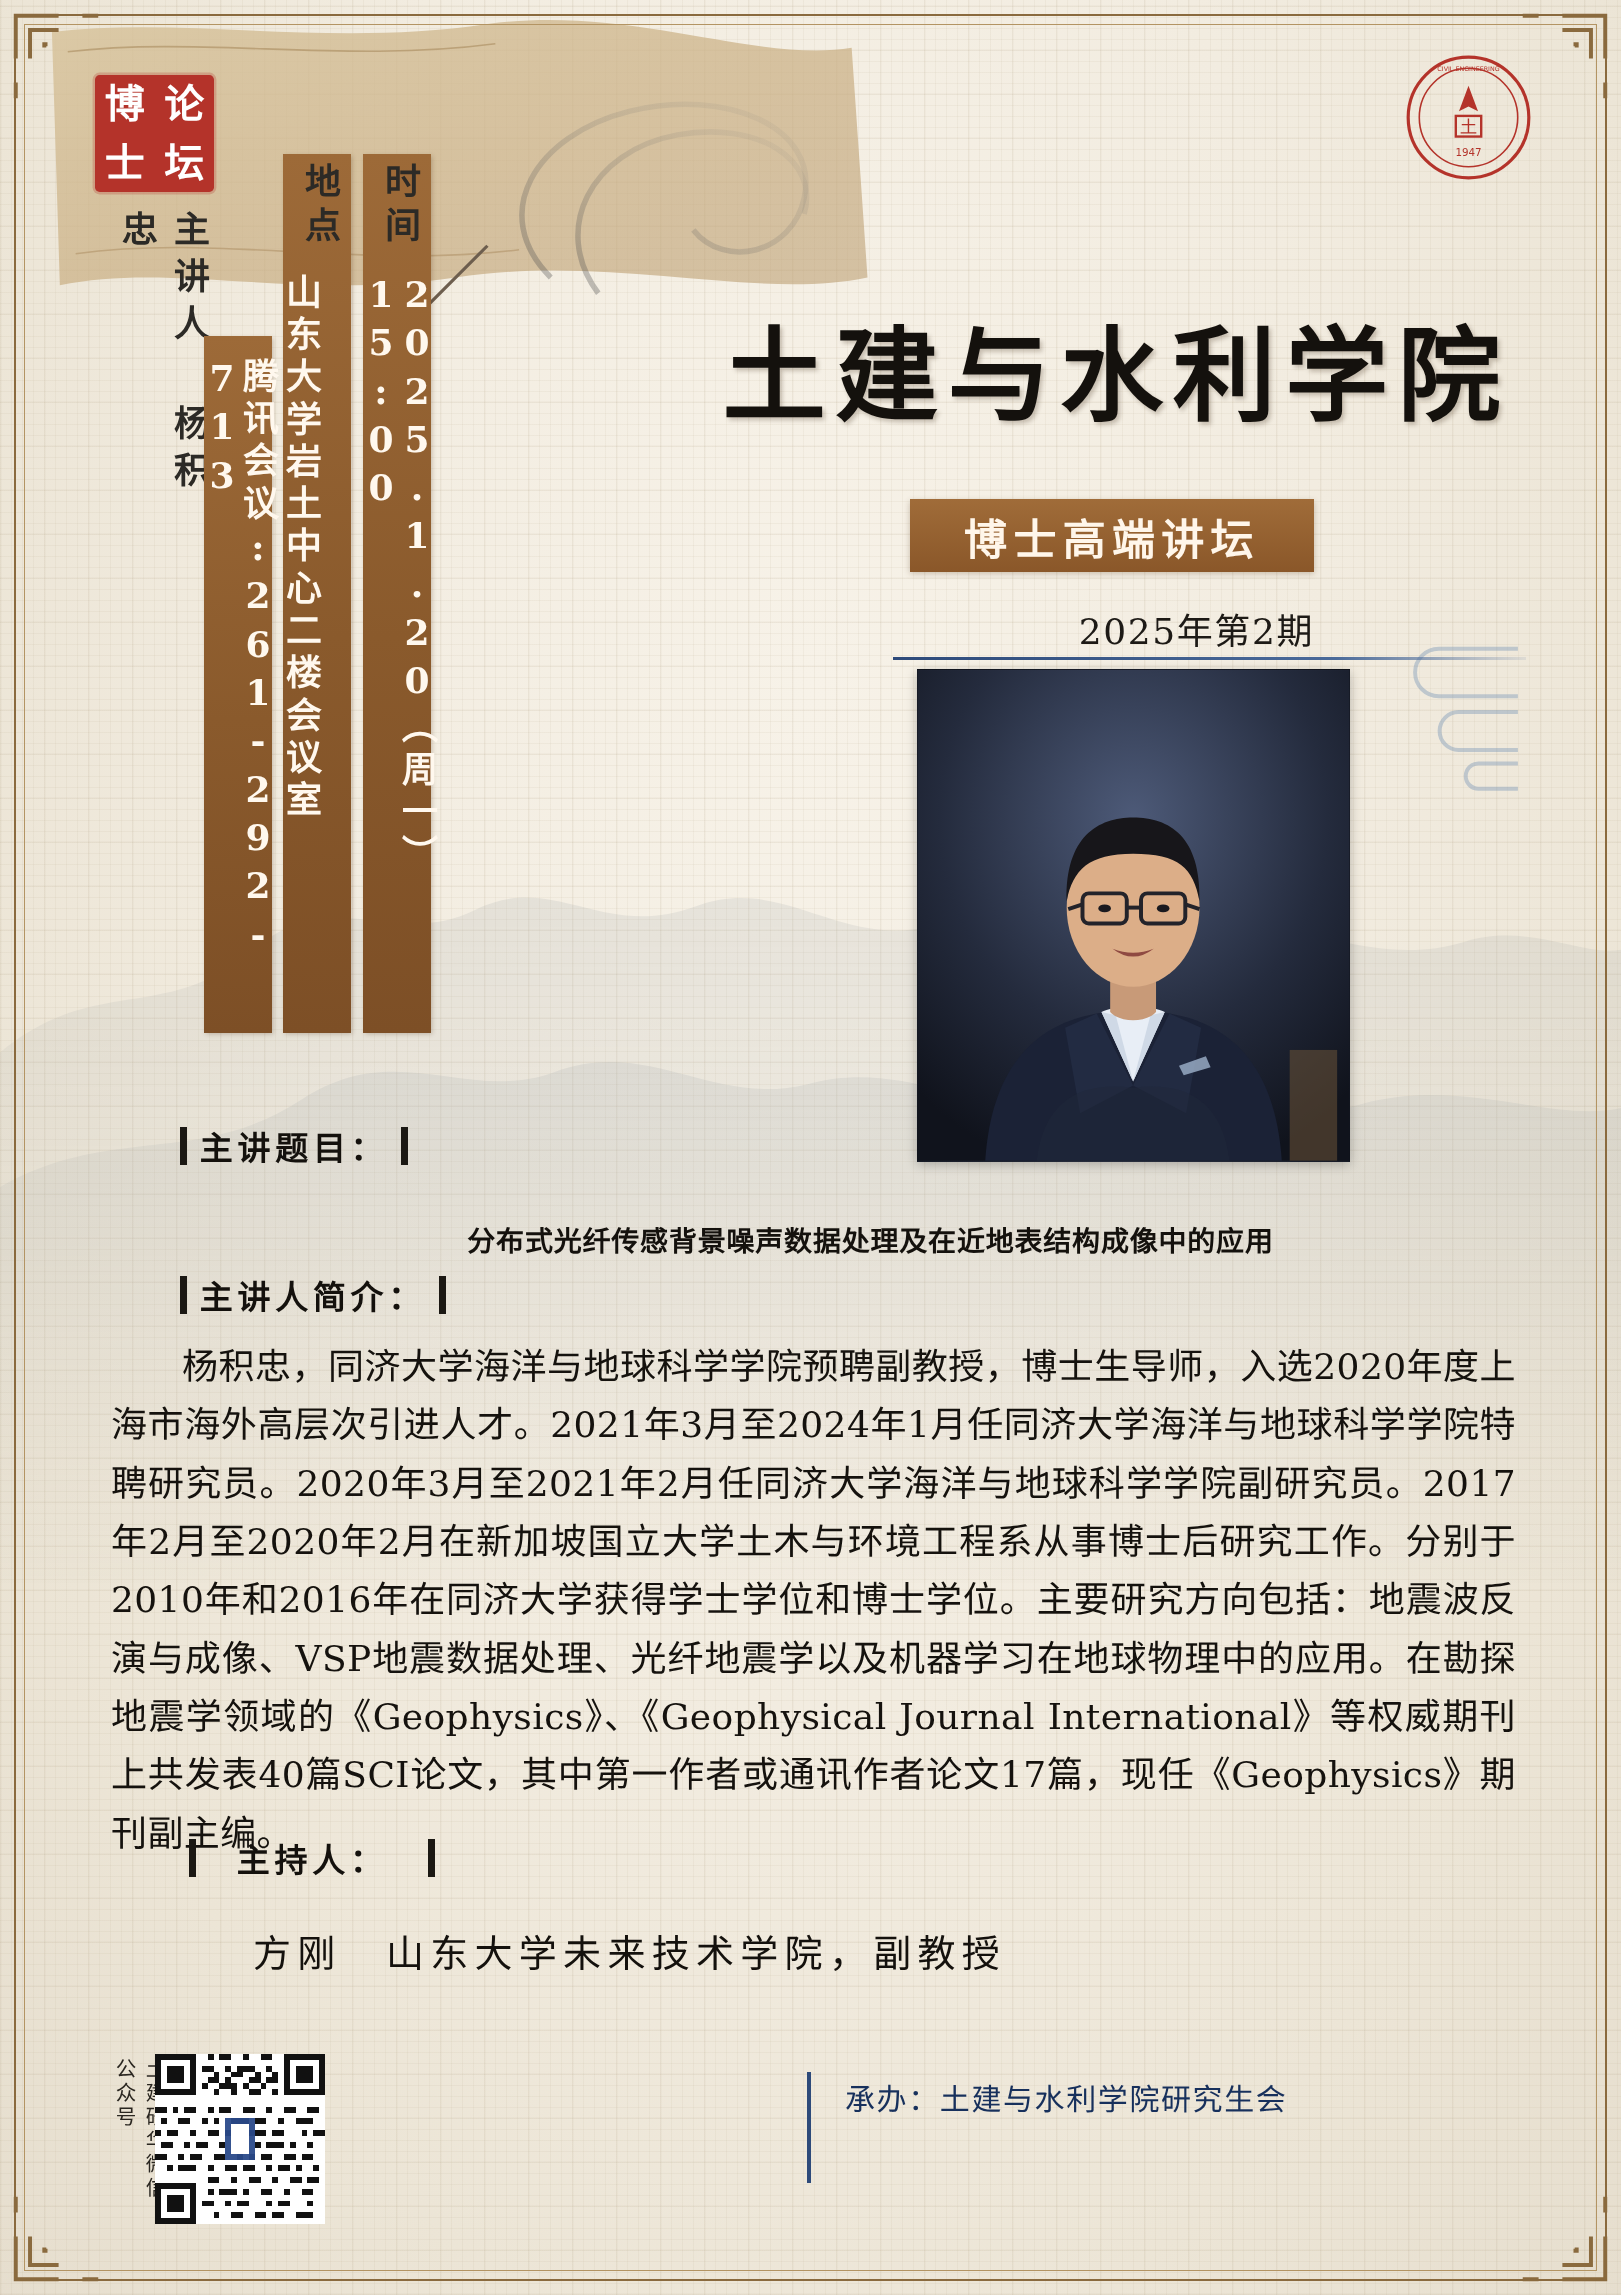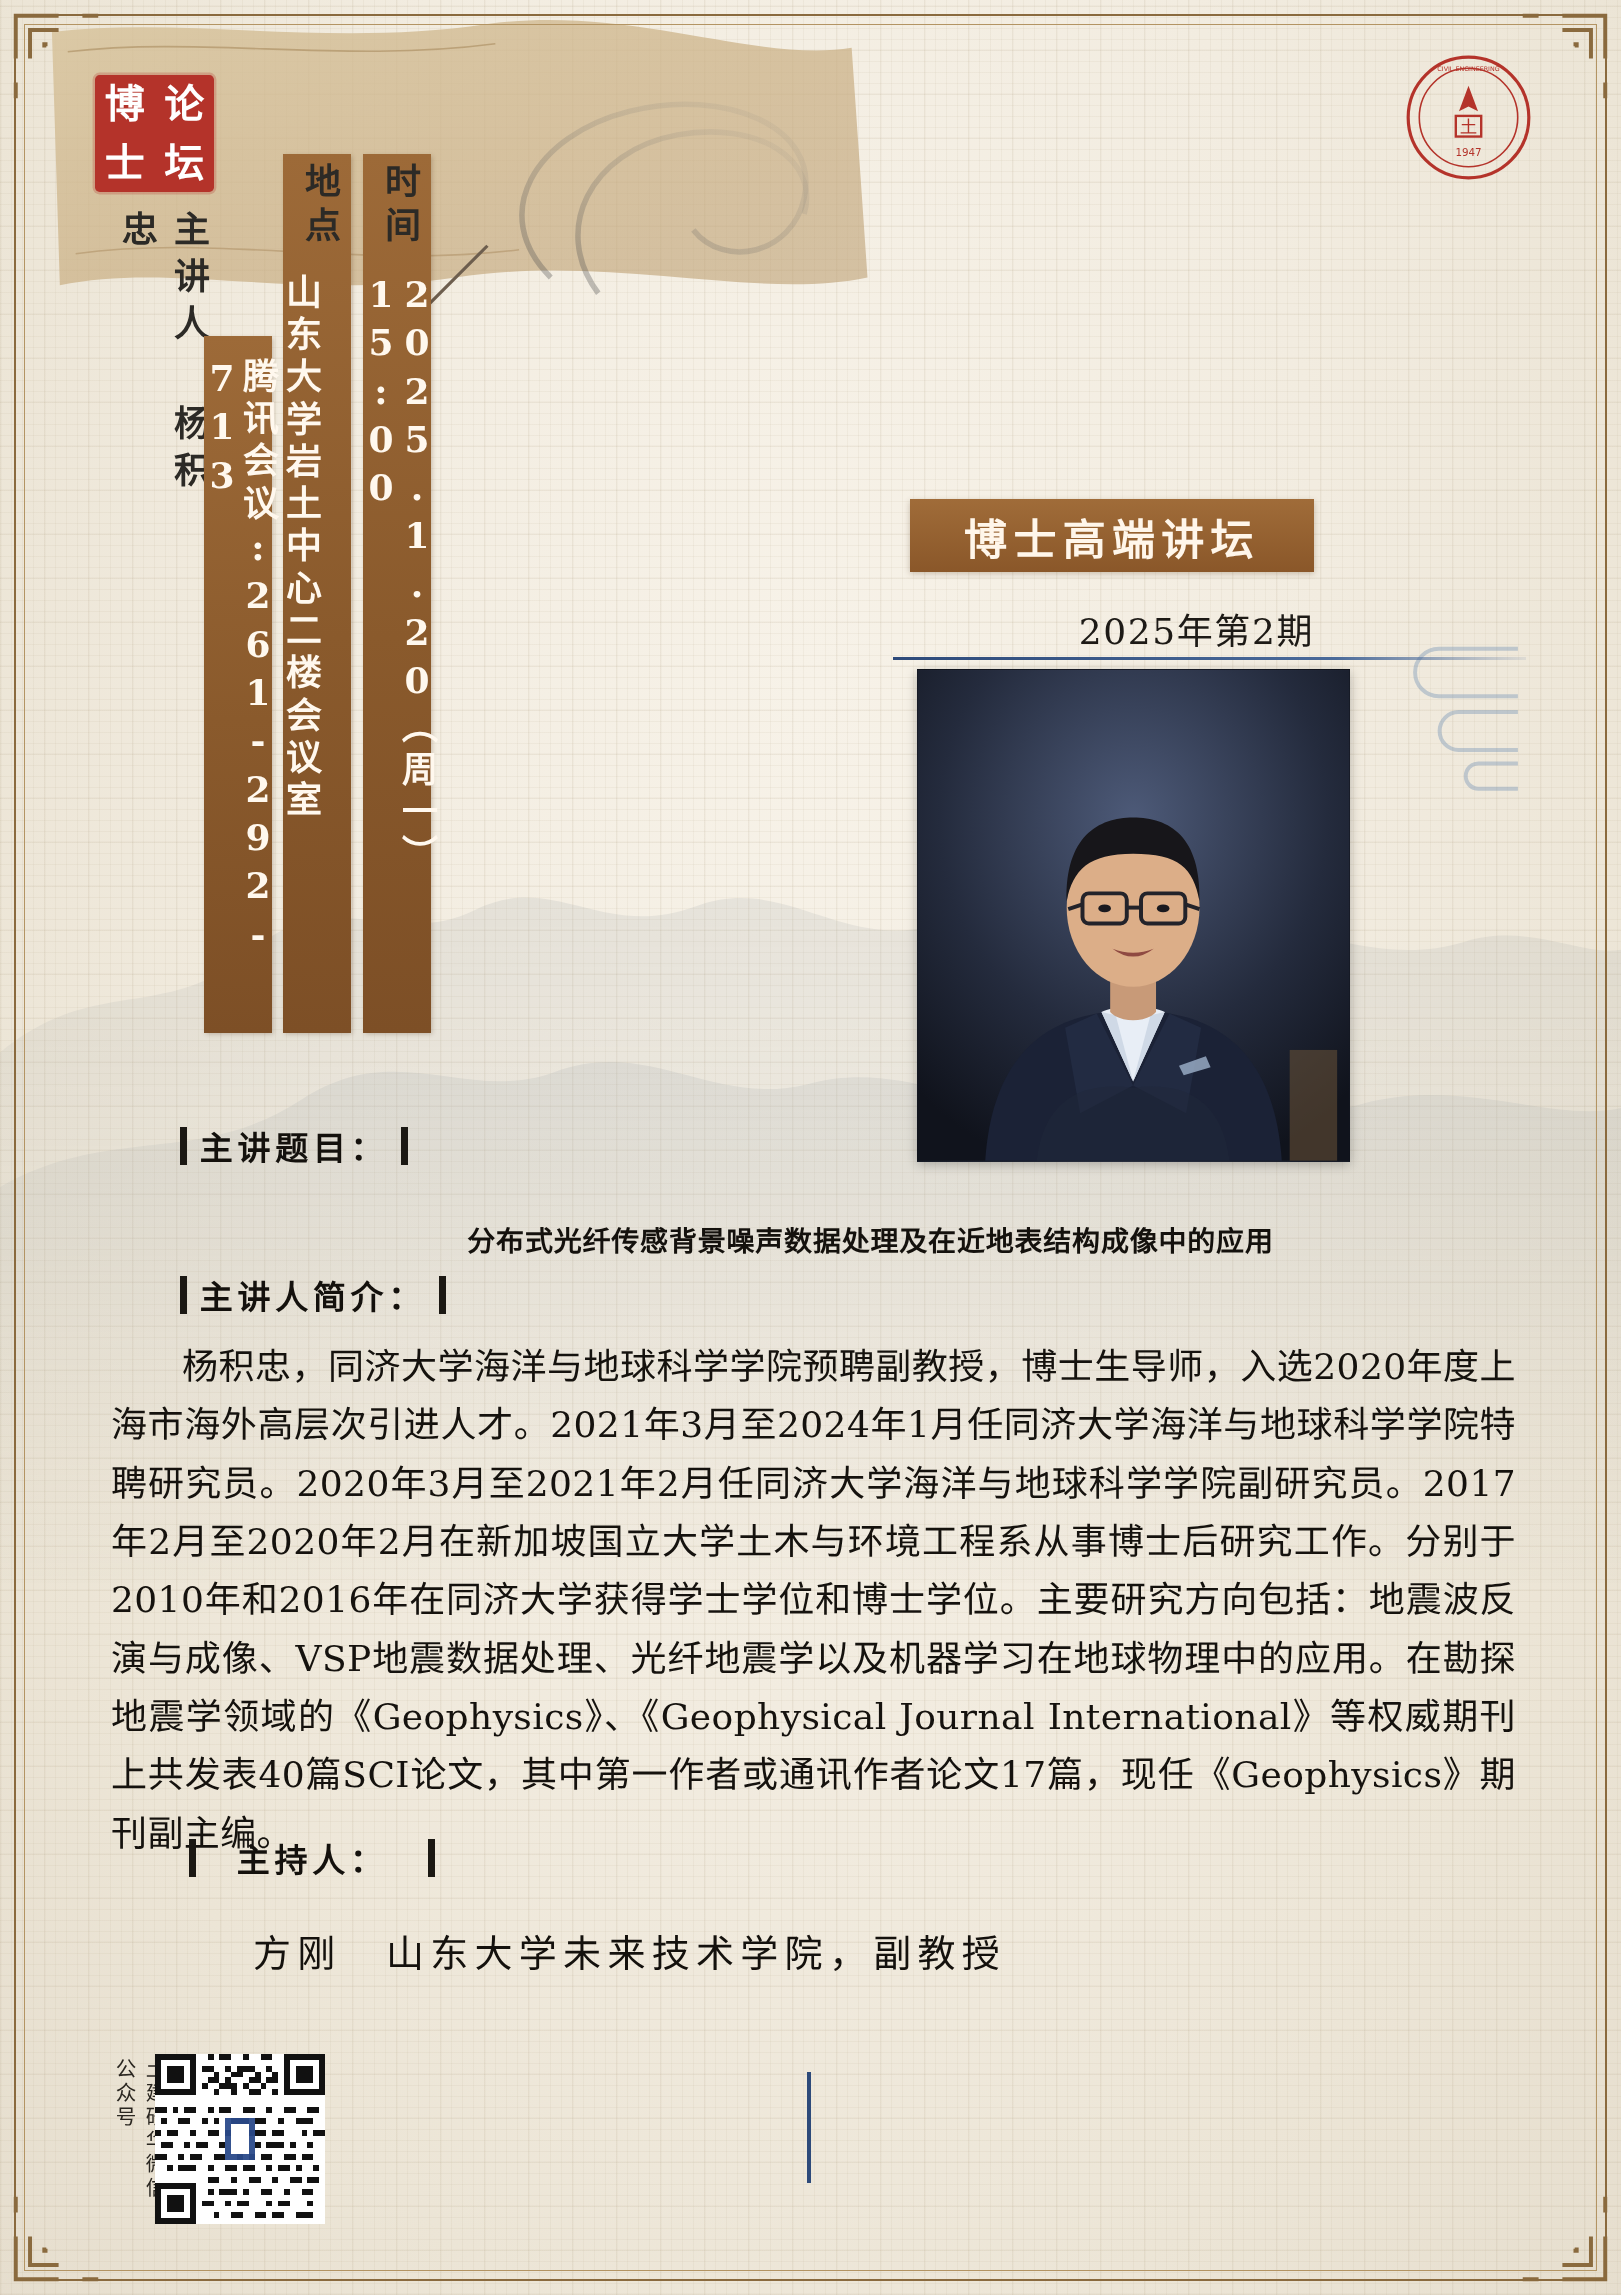--- a/index.html
+++ b/index.html
@@ -417,20 +417,21 @@
   <svg class="uni-logo" viewBox="0 0 160 160">
     <circle cx="80" cy="80" r="76" fill="none" stroke="#b4332a" stroke-width="4"></circle>
     <circle cx="80" cy="80" r="62" fill="none" stroke="#b4332a" stroke-width="2"></circle>
     <path d="M80,40 L92,72 L80,66 L68,72 Z" fill="#b4332a"></path>
     <rect x="64" y="78" width="32" height="26" fill="none" stroke="#b4332a" stroke-width="3"></rect>
     <text x="80" y="100" text-anchor="middle" font-family="DejaVu Serif, serif" font-size="22" fill="#b4332a">土</text>
     <text x="80" y="128" text-anchor="middle" font-family="DejaVu Sans, sans-serif" font-size="13" fill="#b4332a">1947</text>
     <text x="80" y="22" text-anchor="middle" font-family="DejaVu Sans, sans-serif" font-size="8" fill="#b4332a">CIVIL ENGINEERING</text>
   </svg>
 
+  <div class="main-title">土建与水利学院</div>
   <div class="forum-badge">博士高端讲坛</div>
   <div class="issue">2025年第2期</div>
   <div class="issue-rule"></div>
 
   <div class="portrait">
     <svg viewBox="0 0 545 620" width="431" height="491">
       <defs>
         <radialGradient id="bgp" cx="50%" cy="30%" r="75%">
           <stop offset="0%" stop-color="#4d5a78"></stop>
           <stop offset="60%" stop-color="#242b3d"></stop>
@@ -611,16 +612,17 @@
         <rect x="17" y="27" width="2" height="1"></rect>
         <rect x="20" y="27" width="2" height="1"></rect>
         <rect x="24" y="27" width="3" height="1"></rect>
       <rect x="12" y="11" width="5" height="7" fill="#2a4a8a" opacity="0.95"></rect>
       <rect x="13" y="12" width="3" height="5" fill="#ffffff"></rect>
     </g>
   </svg>
 
   <div class="org-rule"></div>
   <div class="org-block">
+    <div class="org-line">承办：土建与水利学院研究生会</div>
   </div>
 
 </div>
 
 
 </body></html>

